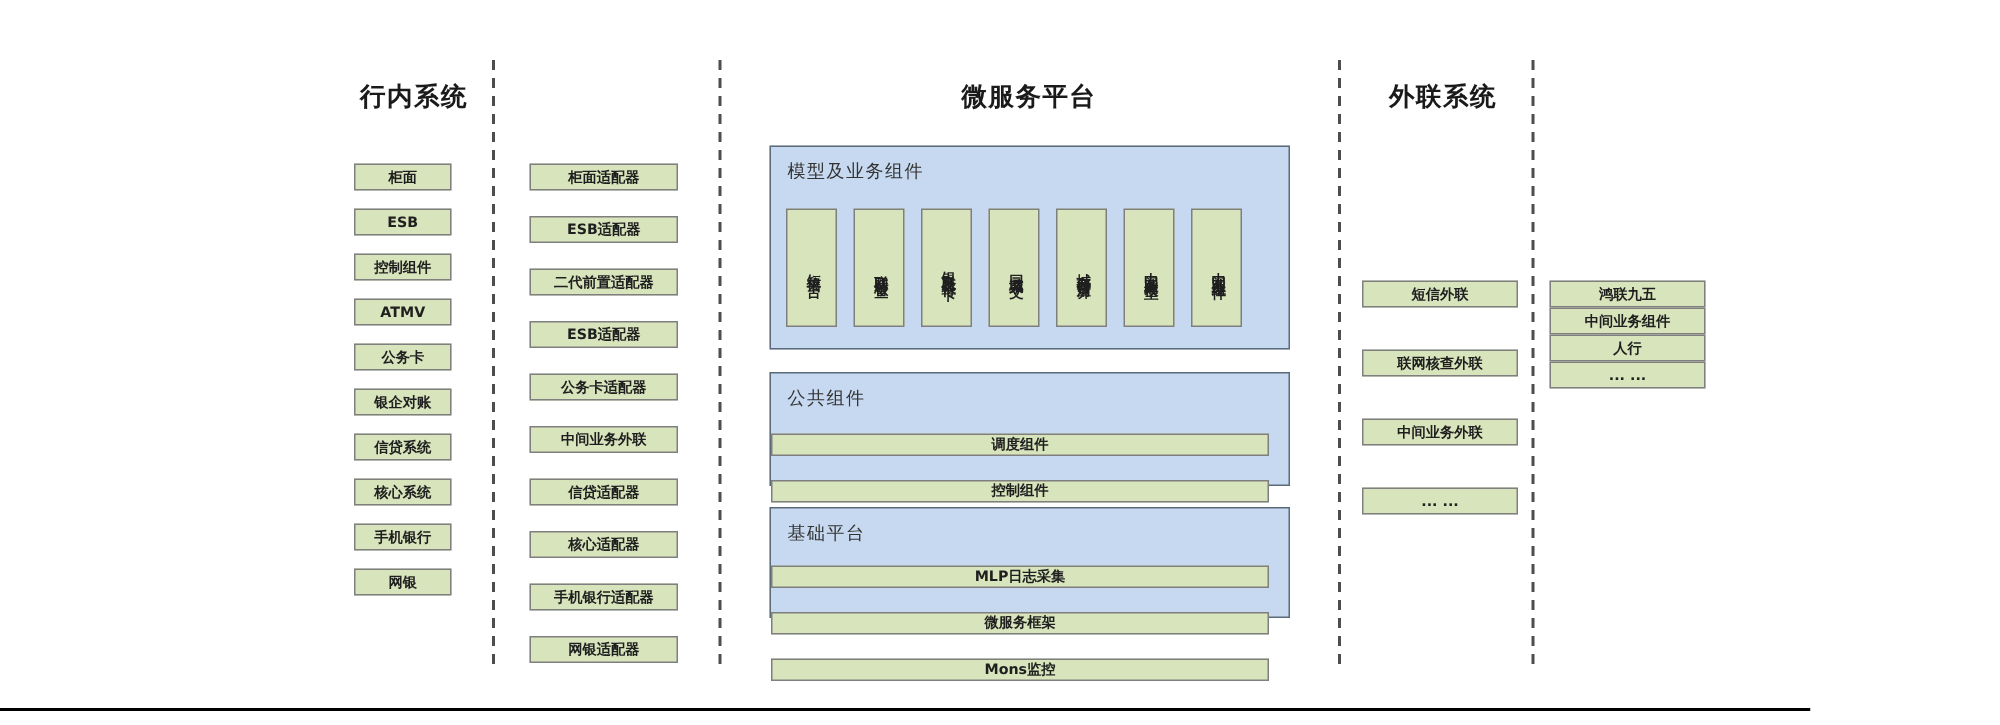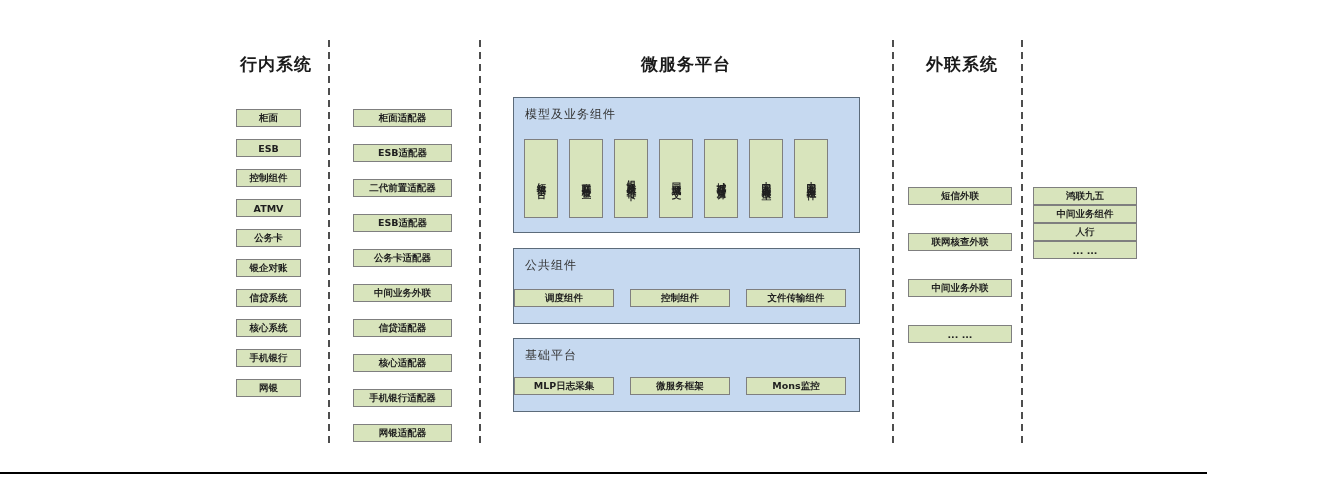--- a/index.html
+++ b/index.html
@@ -111,21 +111,21 @@
     letter-spacing: 2px;
     font-size: 9.5px;
   }
 
   
   .hrow {
     position: absolute;
     left: 0;
     right: 13px;
     display: flex;
-    flex-direction: row;
+    flex-direction: column;
     gap: 16px;
   }
   .gB .hrow { top: 40px; }
   .gC .hrow { top: 38px; }
   .hrow .node { flex: 1 1 0; height: 18px; }
 
   
   .bottom-rule {
     position: absolute;
     left: 0;

